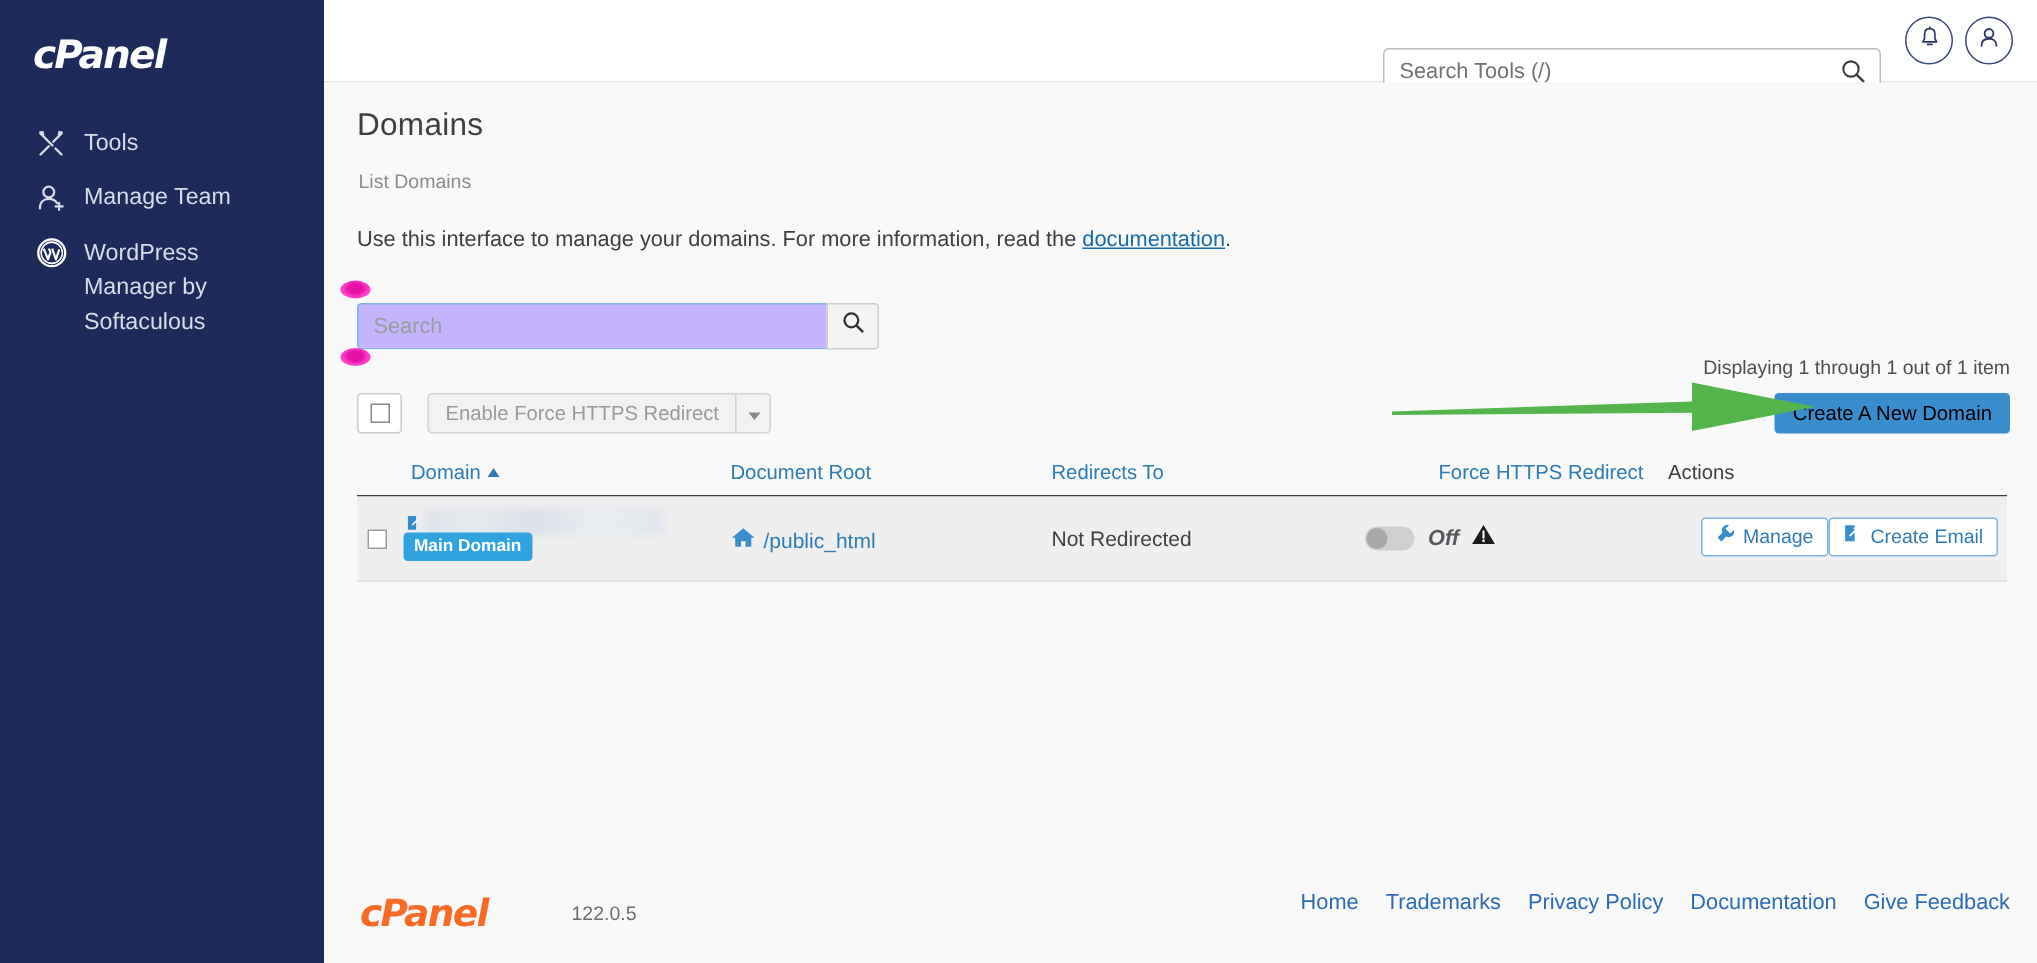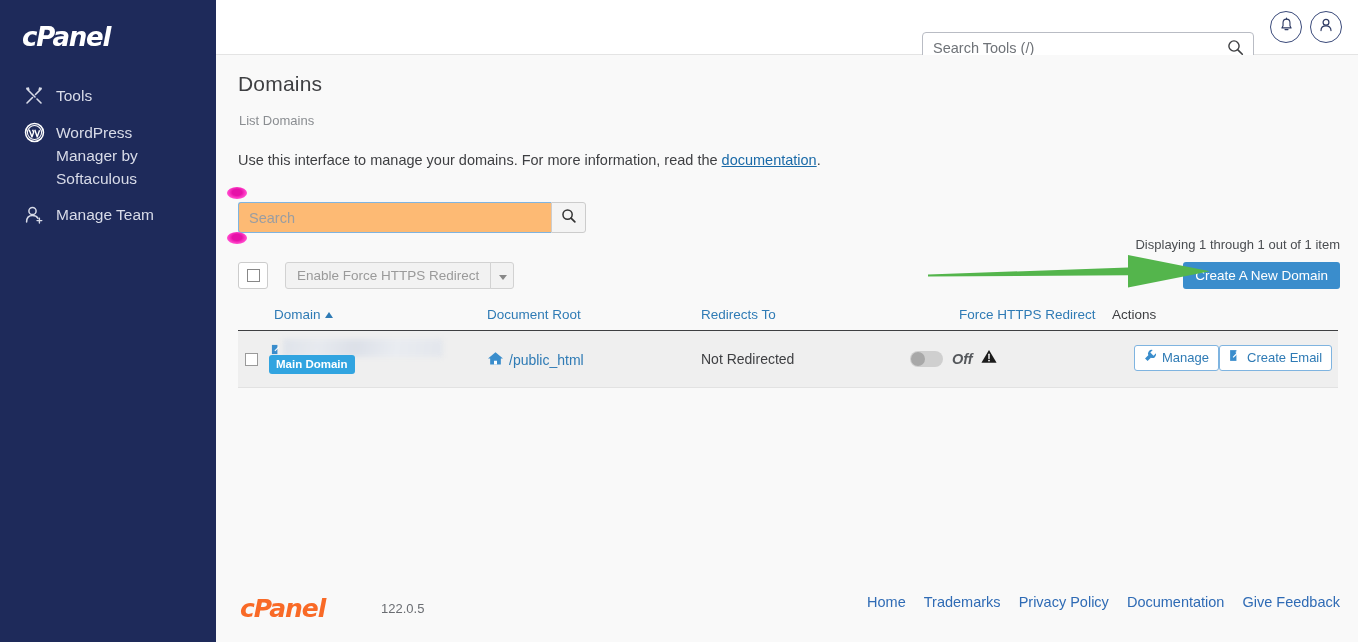--- a/index.html
+++ b/index.html
@@ -100,21 +100,21 @@
 
   
   .srch-wrap {
     position: absolute; left: 238px; top: 202px;
     width: 348px; height: 31px;
   }
   .srch-input {
     position: absolute; left: 0; top: 0;
     width: 313px; height: 31px;
     border: 1px solid #7fb4e0; border-right: 0;
-    border-radius: 3px 0 0 3px; background: #fdba74;
+    border-radius: 3px 0 0 3px; background: #c4b5fd;
     padding: 0 10px; font-size: 14.5px; color: #333;
     outline: none; font-family: "Liberation Sans", sans-serif;
   }
   .srch-input::placeholder { color: #9a9da1; }
   .srch-btn {
     position: absolute; left: 313px; top: 0;
     width: 35px; height: 31px;
     border: 1px solid #ccc; border-radius: 0 3px 3px 0;
     background: #f4f4f4; cursor: pointer;
     display: flex; align-items: center; justify-content: center;
@@ -159,21 +159,21 @@
     border-top: 5px solid #888;
   }
 
   .displaying {
     position: absolute; right: 18px; top: 237px;
     font-size: 13px; color: #4a4d51;
   }
   .create-btn {
     position: absolute; right: 18px; top: 262px;
     height: 27px; line-height: 27px; padding: 0 12px;
-    background: #3a8dcc; color: #ffffff; font-size: 13.5px;
+    background: #3a8dcc; color: #000000; font-size: 13.5px;
     border: 0; border-radius: 3px; cursor: pointer;
     font-family: "Liberation Sans", sans-serif;
   }
   .green-arrow {
     position: absolute; left: 928px; top: 252px;
     width: 285px; height: 38px; pointer-events: none;
   }
 
   
   .tbl { position: absolute; left: 238px; top: 300px; width: 1100px; }
@@ -286,40 +286,40 @@
           <svg width="20" height="20" viewBox="0 0 20 20">
             <path d="M3 3 L11 11 M13 13 L17 17" stroke="#d8dbe8" stroke-width="1.6" fill="none" stroke-linecap="round"></path>
             <path d="M17 3 L11.5 8.5 M8.5 11.5 L3 17" stroke="#d8dbe8" stroke-width="1.6" fill="none" stroke-linecap="round"></path>
             <path d="M2.2 2.4 L4.4 2.0 L5.0 4.2" stroke="#d8dbe8" stroke-width="1.4" fill="none"></path>
             <path d="M17.8 2.4 L15.6 2.0 L15.0 4.2" stroke="#d8dbe8" stroke-width="1.4" fill="none"></path>
           </svg>
         </span>
         <span class="nav-label">Tools</span>
       </div>
 
+      <div class="nav-item">
+        <span class="nav-ico">
+          <svg width="20" height="20" viewBox="0 0 20 20">
+            <circle cx="8.5" cy="6" r="3.6" stroke="#d8dbe8" stroke-width="1.5" fill="none"></circle>
+            <path d="M2.6 17 C2.6 12.6 5.2 10.6 8.5 10.6 C11 10.6 13 11.6 14 13.4" stroke="#d8dbe8" stroke-width="1.5" fill="none" stroke-linecap="round"></path>
+            <path d="M15.4 13.2 V18 M13 15.6 H17.8" stroke="#d8dbe8" stroke-width="1.4" stroke-linecap="round"></path>
+          </svg>
+        </span>
+        <span class="nav-label">Manage Team</span>
+      </div>
+
       <div class="nav-item wrap">
         <span class="nav-ico">
           <svg width="21" height="21" viewBox="0 0 22 22">
             <circle cx="11" cy="11" r="9.4" stroke="#ffffff" stroke-width="1.6" fill="none"></circle>
             <circle cx="11" cy="11" r="7.4" stroke="#ffffff" stroke-width="1.1" fill="none"></circle>
             <path d="M5.4 8.1 L8.4 15.6 L10.1 10.6 L9.0 8.1 M11.3 8.1 L13.9 15.6 L16.3 8.6" stroke="#ffffff" stroke-width="1.5" fill="none" stroke-linejoin="round"></path>
           </svg>
         </span>
         <span class="nav-label">WordPress Manager by Softaculous</span>
-      </div>
-
-      <div class="nav-item">
-        <span class="nav-ico">
-          <svg width="20" height="20" viewBox="0 0 20 20">
-            <circle cx="8.5" cy="6" r="3.6" stroke="#d8dbe8" stroke-width="1.5" fill="none"></circle>
-            <path d="M2.6 17 C2.6 12.6 5.2 10.6 8.5 10.6 C11 10.6 13 11.6 14 13.4" stroke="#d8dbe8" stroke-width="1.5" fill="none" stroke-linecap="round"></path>
-            <path d="M15.4 13.2 V18 M13 15.6 H17.8" stroke="#d8dbe8" stroke-width="1.4" stroke-linecap="round"></path>
-          </svg>
-        </span>
-        <span class="nav-label">Manage Team</span>
       </div>
 
     </div>
   </div>
 
   <div class="topbar">
     <div class="tools-search">
       <input type="text" placeholder="Search Tools (/)" value="" style="">
       <span class="mag">
         <svg width="17" height="17" viewBox="0 0 18 18">

